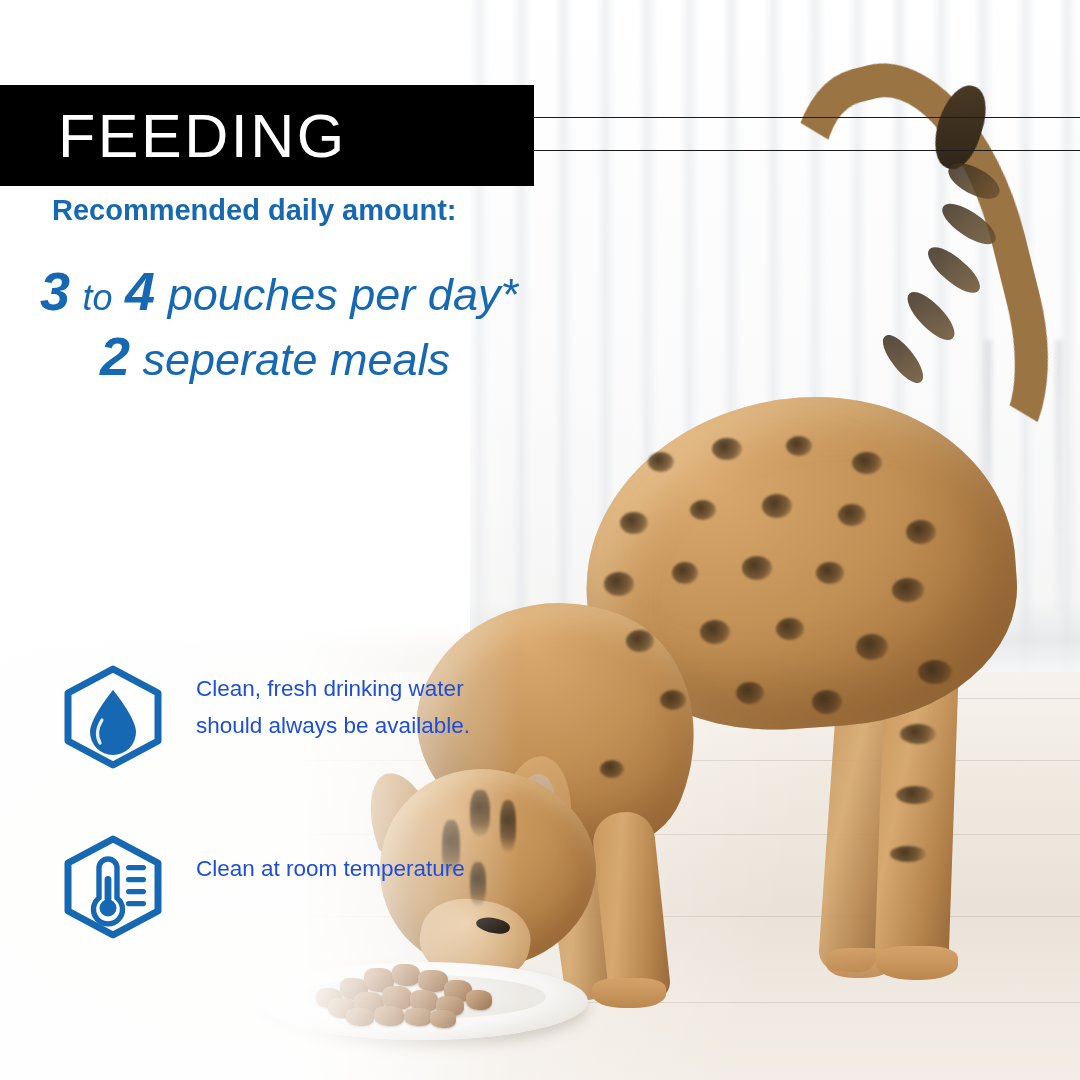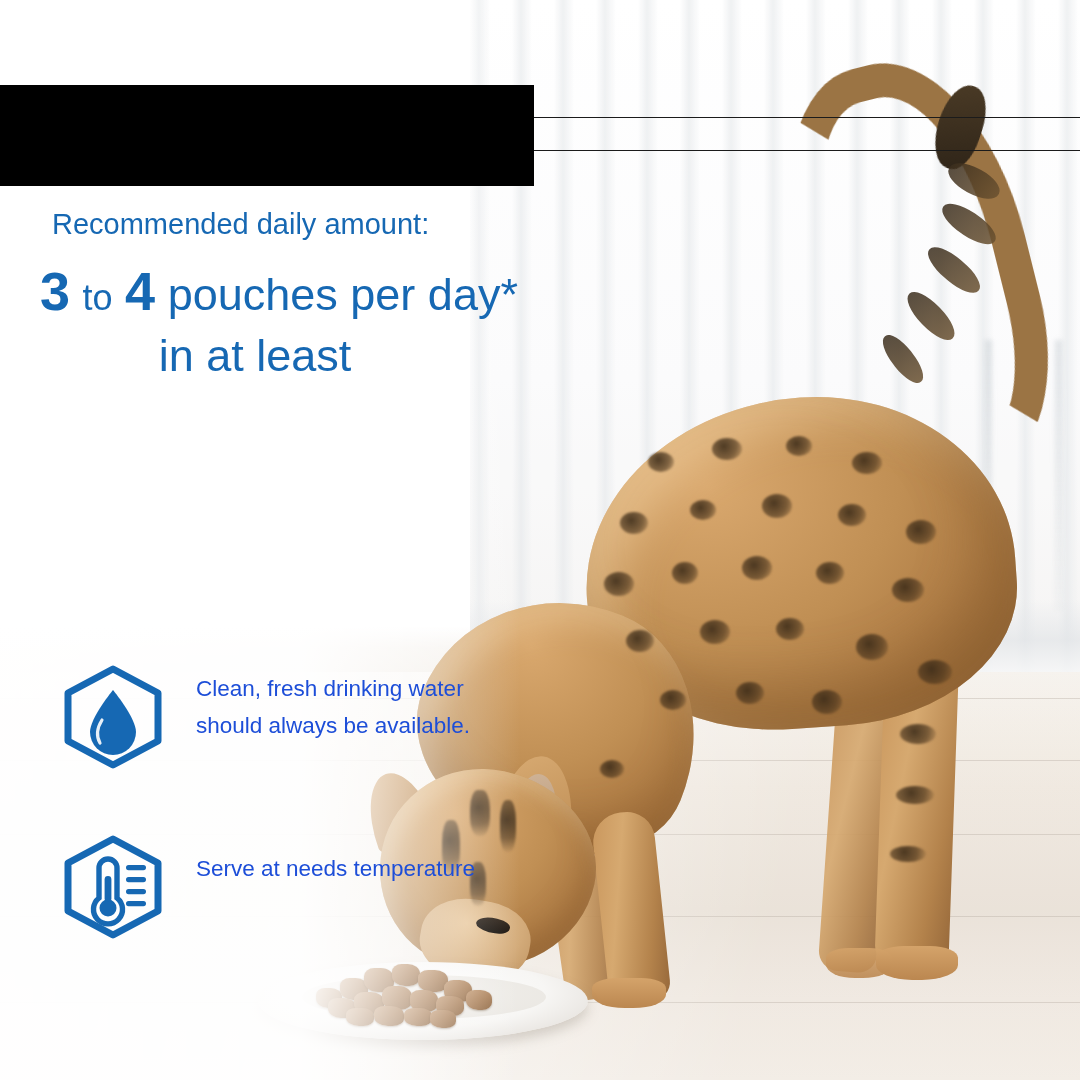--- a/index.html
+++ b/index.html
@@ -244,27 +244,27 @@
     background:#000000;
   }
   .title-text {
     position:absolute; left:58px; top:96px;
     font-size:61px; font-weight:400; letter-spacing:2.5px;
     color:#ffffff; line-height:80px;
     font-family:"Liberation Sans", sans-serif;
   }
 
   .subhead {
-    position:absolute; left:52px; top:208px;
-    font-size:29px; color:#1668b3; font-weight:400;
+    position:absolute; left:52px; top:194px;
+    font-size:29px; color:#1668b3; font-weight:700;
   }
 
   .amount {
     position:absolute; left:40px; top:262px;
-    width:600px; color:#1668b3;
+    width:600px; color:#1668b3;font-style:italic;
   }
   .amount .ln { font-size:45px; line-height:58px; white-space:nowrap; }
   .amount .ln.c { text-align:center; width:430px; }
   .amount .ln.c2 { text-align:center; width:470px; }
   .amount .big { font-size:54px; font-weight:700; letter-spacing:0; }
   .amount .sm { font-size:36px; }
 
   .footnote {
     position:absolute; left:52px; top:482px; width:420px;
     font-size:22.5px; line-height:35px; color:#1d1d1b;
@@ -382,26 +382,27 @@
 </div>
 
 <div class="overlay">
 
   <div class="left-fade"></div>
 
   <div class="rule rule-1"></div>
   <div class="rule rule-2"></div>
 
   <div class="title-bar"></div>
+  <div class="title-text">FEEDING</div>
 
   <div class="subhead">Recommended daily amount:</div>
 
   <div class="amount">
     <div class="ln"><span class="big">3</span> <span class="sm">to</span> <span class="big">4</span> <span>pouches per day*</span></div>
-    <div class="ln c">in at least</div>
+    <div class="ln c2"><span class="big">2</span> <span>seperate meals</span></div>
   </div>
 
 
   <div class="bullet b-water">
     <div class="hexwrap">
       <svg width="110" height="110" viewBox="0 0 110 110" aria-hidden="true">
         <polygon points="55,7 100,31 100,79 55,103 10,79 10,31" fill="none" stroke="#1668b3" stroke-width="7" stroke-linejoin="round"></polygon>
         <path d="M55 28 C55 28 78 56 78 70 A23 23 0 0 1 32 70 C32 56 55 28 55 28 Z" fill="#1668b3"></path>
         <path d="M44 58 C39 66 38 74 42 81" fill="none" stroke="#ffffff" stroke-width="3.2" stroke-linecap="round" opacity=".9"></path>
       </svg>
@@ -415,16 +416,16 @@
         <polygon points="55,7 100,31 100,79 55,103 10,79 10,31" fill="none" stroke="#1668b3" stroke-width="7" stroke-linejoin="round"></polygon>
         <path d="M41 36 a9 9 0 0 1 18 0 v30 a14.5 14.5 0 1 1 -18 0 z" fill="none" stroke="#1668b3" stroke-width="5.4"></path>
         <circle cx="50" cy="76" r="8.5" fill="#1668b3"></circle>
         <rect x="46.6" y="44" width="6.8" height="26" rx="3.4" fill="#1668b3"></rect>
         <rect x="68" y="33" width="20" height="5.2" rx="2.6" fill="#1668b3"></rect>
         <rect x="68" y="45" width="20" height="5.2" rx="2.6" fill="#1668b3"></rect>
         <rect x="68" y="57" width="20" height="5.2" rx="2.6" fill="#1668b3"></rect>
         <rect x="68" y="69" width="20" height="5.2" rx="2.6" fill="#1668b3"></rect>
       </svg>
     </div>
-    <div class="btext">Serve at needs temperature</div>
+    <div class="btext">Clean at room temperature</div>
   </div>
 
 </div>
 
 </body></html>

